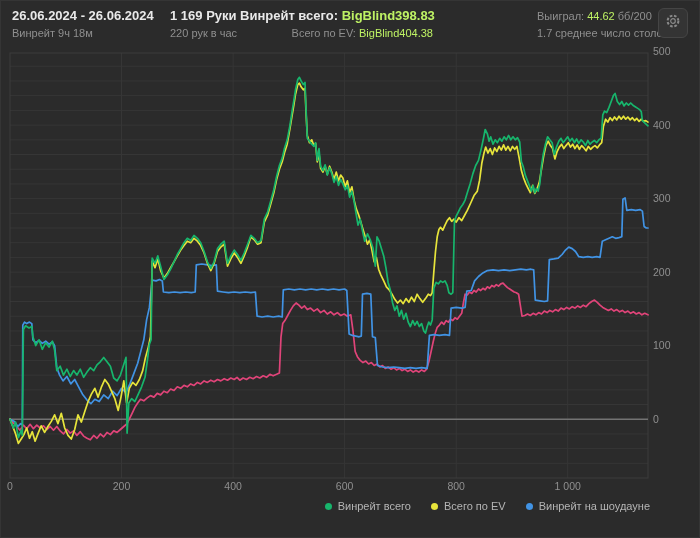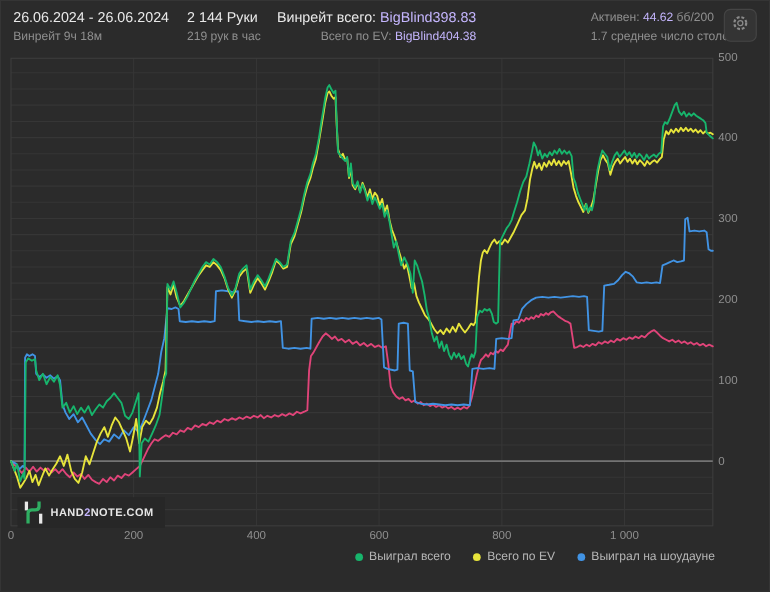--- a/index.html
+++ b/index.html
@@ -1,20 +1,20 @@
 <!DOCTYPE html>
 <html><head>
 <meta charset="utf-8">
 <style>
   html,body{margin:0;padding:0;background:#2b2b2b;}
   .app{position:relative;width:700px;height:538px;background:#2b2b2b;overflow:hidden;
        font-family:"Liberation Sans",sans-serif;box-shadow:inset 0 0 0 1px #353535;}
-  .h1{font-size:13px;font-weight:normal;color:#e9e9e9;position:absolute;white-space:nowrap;}
+  .h1{font-size:13px;font-weight:bold;color:#e9e9e9;position:absolute;white-space:nowrap;}
   .h2{font-size:11px;color:#8f8f8f;position:absolute;white-space:nowrap;}
-  .green{color:#c4b5fd;text-align:right;}
+  .green{color:#bef264;text-align:right;}
   .right{text-align:right;}
   .gear-btn{position:absolute;top:8px;right:12px;width:28px;height:28px;border:1px solid #454545;
             border-radius:6px;background:#343434;display:flex;align-items:center;justify-content:center;cursor:pointer;}
   
   .logo{position:absolute;left:16px;top:452px;height:28px;display:flex;align-items:center;
         background:#272727;padding:0 10px 0 6px;}
   .logo-text{font-size:10px;font-weight:bold;color:#e6e6e6;letter-spacing:.4px;margin-left:7px;}
   
   .legend{position:absolute;top:500px;right:50px;display:flex;gap:20px;align-items:center;}
   .legend-item{display:flex;align-items:center;gap:6px;cursor:pointer;}
@@ -24,27 +24,27 @@
 </style>
 </head>
 <body>
 
 <div class="app">
 
   <div>
     <div class="h1" style="left:12px;top:8px;">26.06.2024 - 26.06.2024</div>
     <div class="h2" style="left:12px;top:27px;">Винрейт 9ч 18м</div>
 
-    <div class="h1" style="left:170px;top:8px;">2 144 Руки</div>
-    <div class="h2" style="left:170px;top:27px;">219 рук в час</div>
+    <div class="h1" style="left:170px;top:8px;">1 169 Руки</div>
+    <div class="h2" style="left:170px;top:27px;">220 рук в час</div>
 
     <div class="h1 right" style="left:240px;top:8px;width:193px;"><span>Винрейт всего:</span>&nbsp;<span class="green">BigBlind398.83</span></div>
     <div class="h2 right" style="left:240px;top:27px;width:193px;"><span>Всего по EV:</span>&nbsp;<span class="green">BigBlind404.38</span></div>
 
-    <div class="h2" style="left:537px;top:10px;"><span>Активен:</span>&nbsp;<span class="green">44.62</span>&nbsp;<span>бб/200</span></div>
+    <div class="h2" style="left:537px;top:10px;"><span>Выиграл:</span>&nbsp;<span class="green">44.62</span>&nbsp;<span>бб/200</span></div>
     <div class="h2" style="left:537px;top:27px;">1.7 среднее число столов</div>
 
     <div class="gear-btn">
       <span>
         <svg width="16" height="16" viewBox="0 0 16 16">
           <circle cx="8" cy="8" r="2.3" fill="none" stroke="#8a8a8a" stroke-width="1.2"></circle>
           <circle cx="8" cy="8" r="5.4" fill="none" stroke="#8a8a8a" stroke-width="2" stroke-dasharray="2.6 1.7"></circle>
         </svg>
       </span>
     </div>
@@ -97,39 +97,29 @@
       <text x="653" y="128.6" fill="#8f8f8f" font-size="10.5" font-family="Liberation Sans, sans-serif">400</text>
       <text x="653" y="55.0" fill="#8f8f8f" font-size="10.5" font-family="Liberation Sans, sans-serif">500</text>
       <text x="10.0" y="490" fill="#8f8f8f" font-size="10.5" text-anchor="middle" font-family="Liberation Sans, sans-serif">0</text>
       <text x="121.5" y="490" fill="#8f8f8f" font-size="10.5" text-anchor="middle" font-family="Liberation Sans, sans-serif">200</text>
       <text x="233.1" y="490" fill="#8f8f8f" font-size="10.5" text-anchor="middle" font-family="Liberation Sans, sans-serif">400</text>
       <text x="344.6" y="490" fill="#8f8f8f" font-size="10.5" text-anchor="middle" font-family="Liberation Sans, sans-serif">600</text>
       <text x="456.2" y="490" fill="#8f8f8f" font-size="10.5" text-anchor="middle" font-family="Liberation Sans, sans-serif">800</text>
       <text x="567.7" y="490" fill="#8f8f8f" font-size="10.5" text-anchor="middle" font-family="Liberation Sans, sans-serif">1 000</text>
     </svg>
 
-  <div class="logo">
-    <span style="display:flex;">
-      <svg width="17" height="22" viewBox="0 0 17 22">
-        <rect x="0.5" y="1" width="3" height="8" fill="#e8e8e8"></rect>
-        <path d="M13.5 1 v4.5 q0 3 -3.5 3 h-3 q-3.5 0 -3.5 3 v9.5" fill="none" stroke="#2fae62" stroke-width="3"></path>
-        <rect x="13.5" y="12" width="3" height="9" fill="#e8e8e8"></rect>
-      </svg>
-    </span>
-    <span class="logo-text"><span>HAND</span><span class="green">2</span><span>NOTE.COM</span></span>
-  </div>
 
   <div class="legend" id="legend">
       <div class="legend-item">
         <span class="legend-dot" style="background: rgb(23, 181, 108);"></span>
-        <span class="legend-label">Выиграл всего</span>
+        <span class="legend-label">Винрейт всего</span>
       </div>
       <div class="legend-item">
         <span class="legend-dot" style="background: rgb(231, 228, 59);"></span>
         <span class="legend-label">Всего по EV</span>
       </div>
       <div class="legend-item">
         <span class="legend-dot" style="background: rgb(65, 147, 228);"></span>
-        <span class="legend-label">Выиграл на шоудауне</span>
+        <span class="legend-label">Винрейт на шоудауне</span>
       </div>
     </div>
 
 </div>
 
 </body></html>

